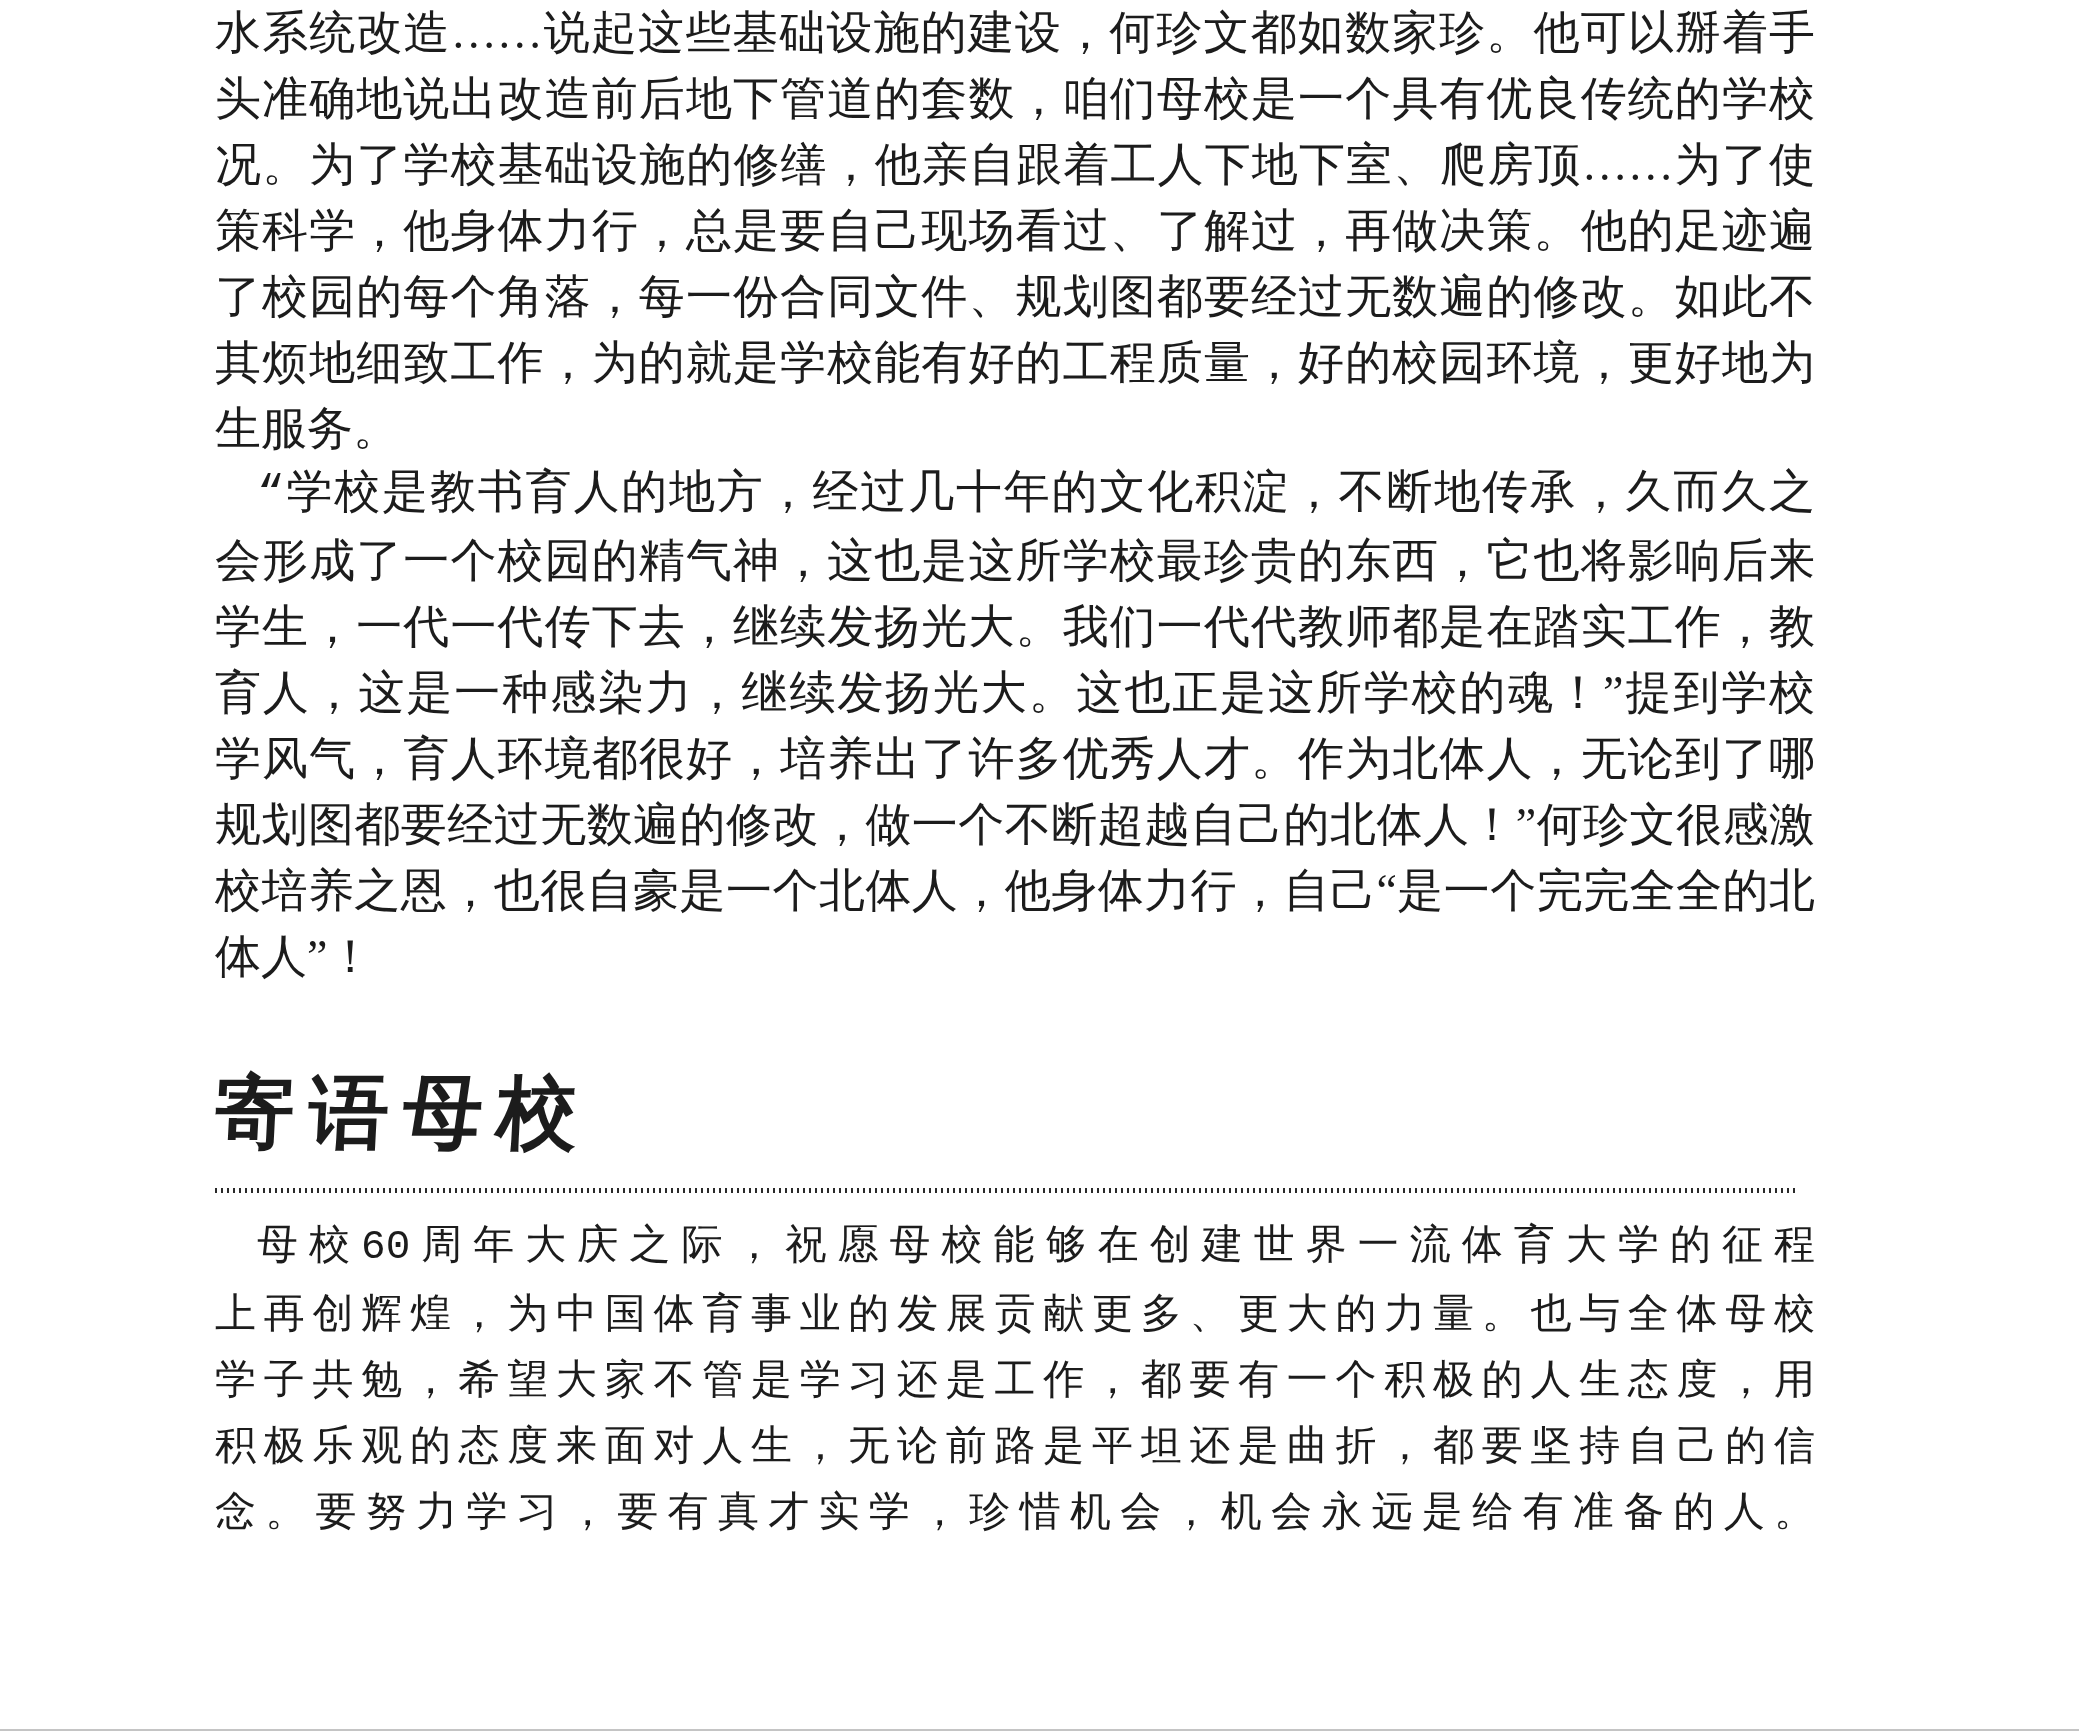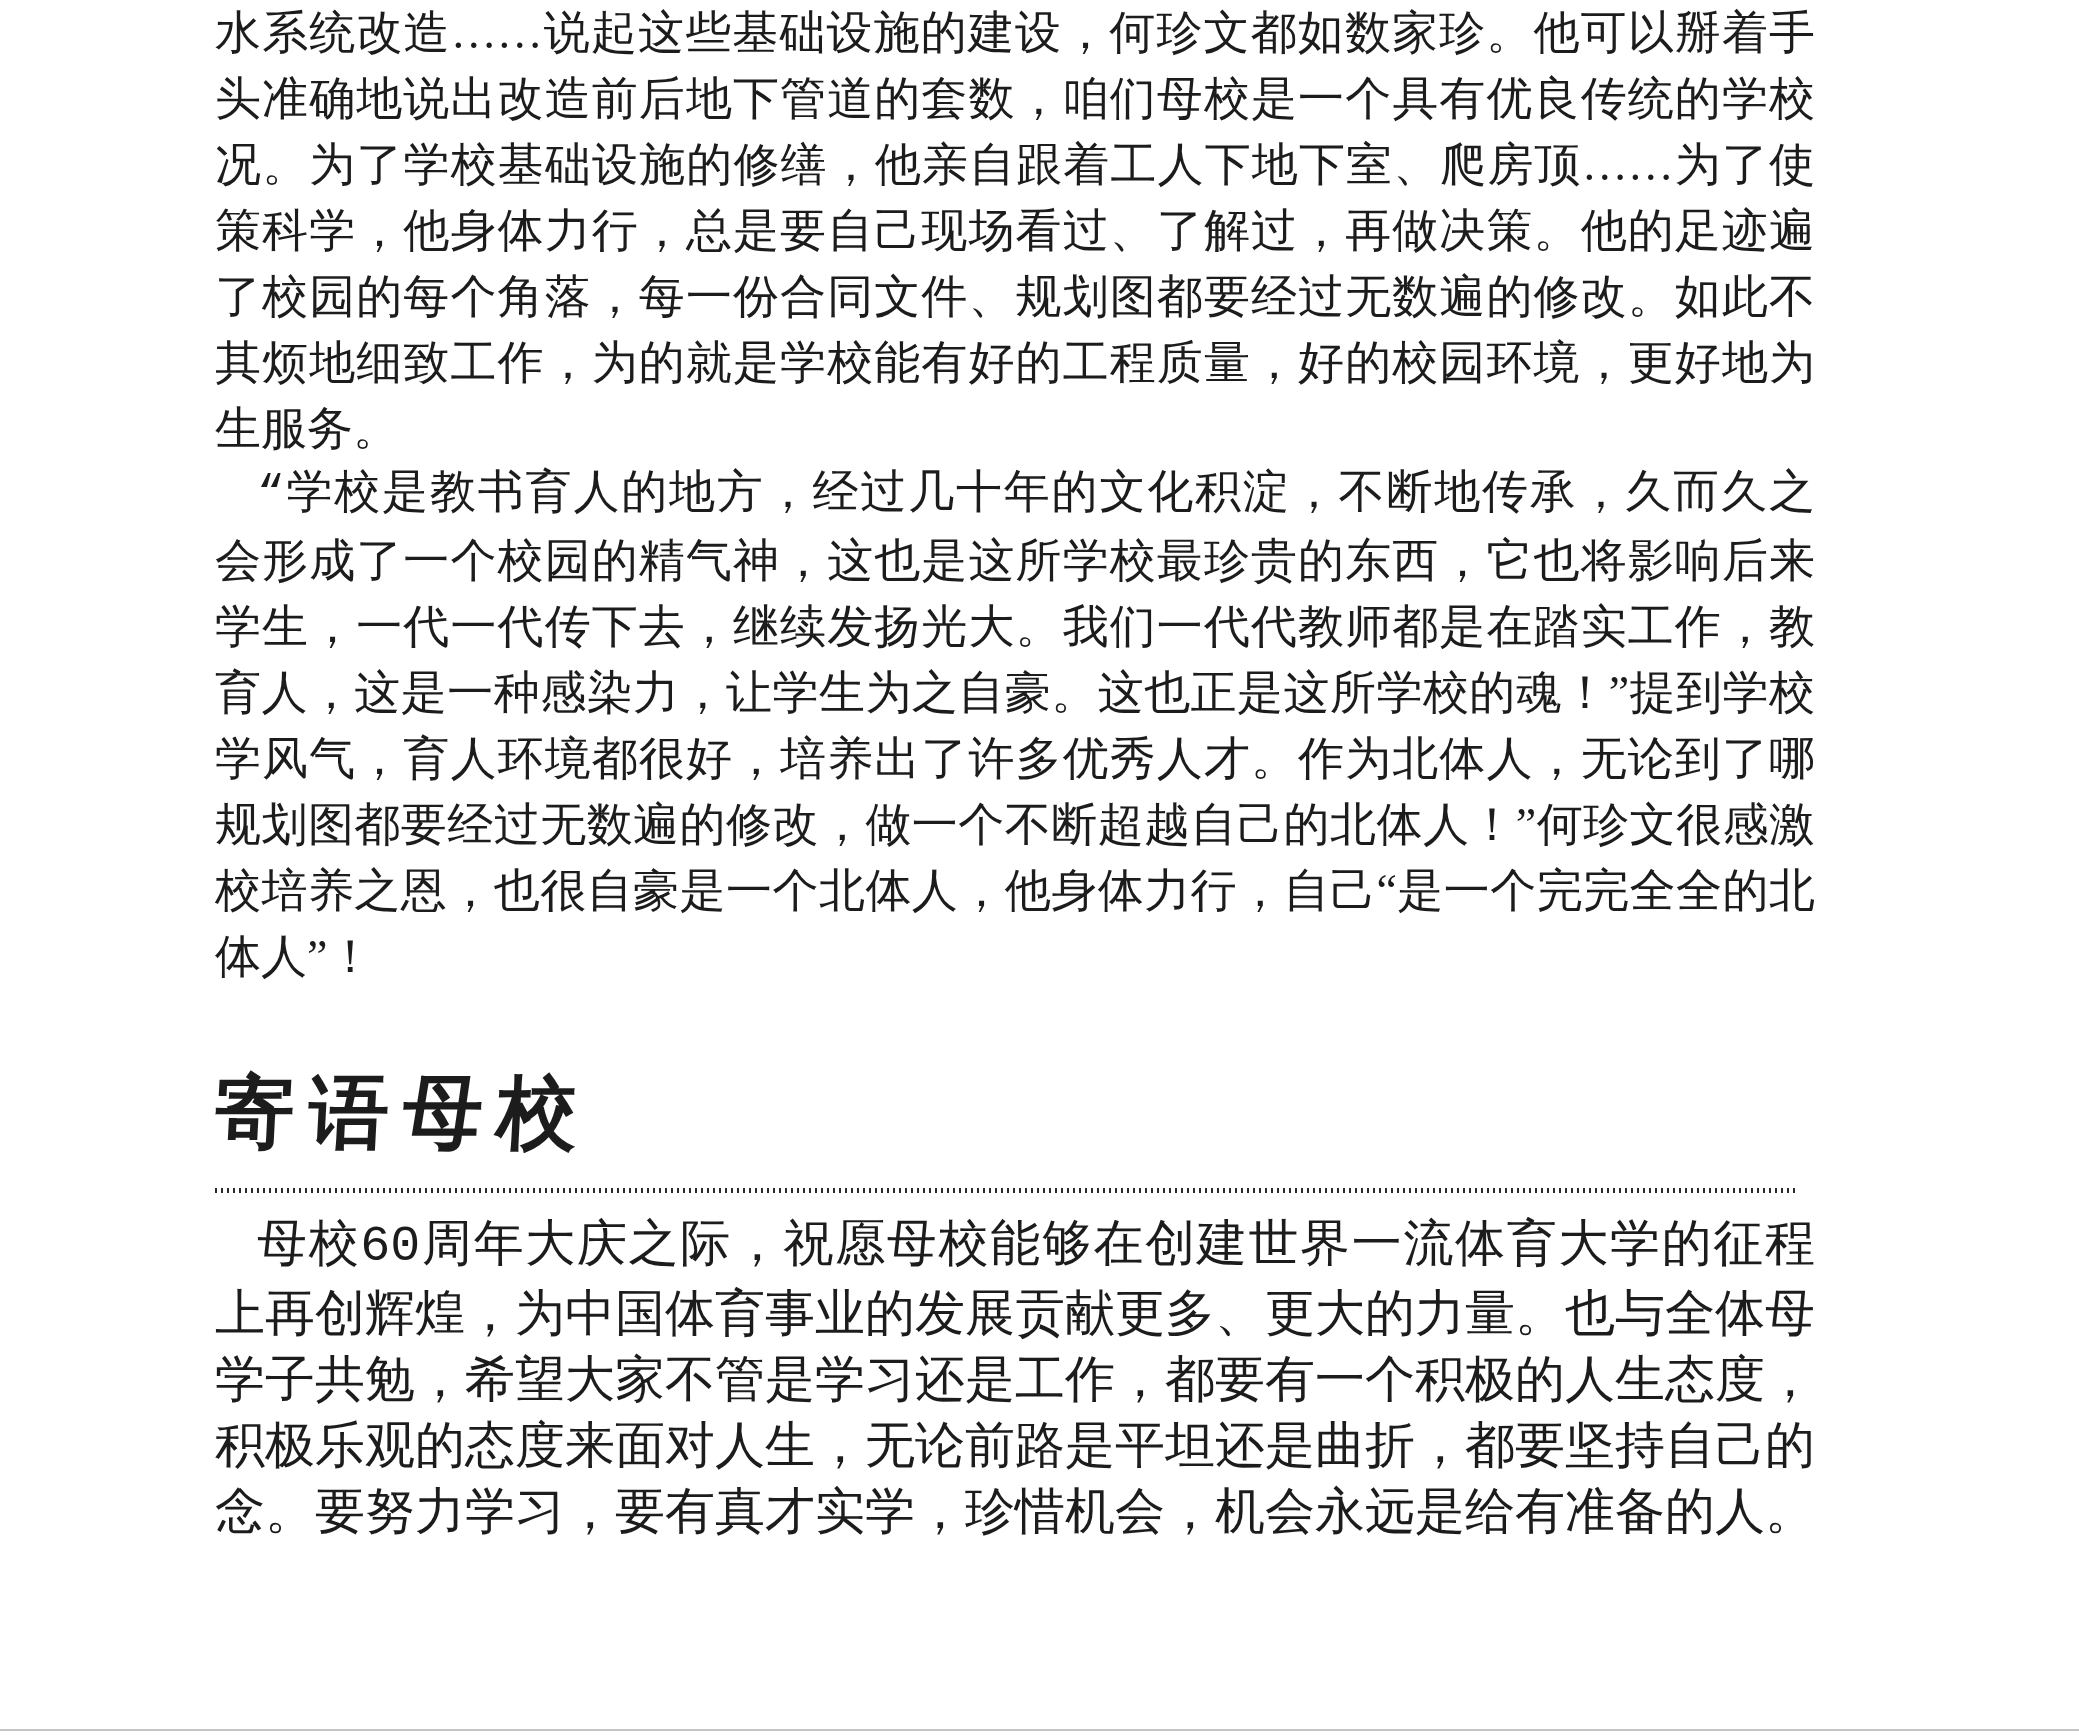--- a/index.html
+++ b/index.html
@@ -10,21 +10,21 @@
     color: #1c1c1c;
     position: relative;
     overflow: hidden;
   }
   .text-column {
     position: absolute;
     left: 215px; top: 0;
     width: 1600px;
   }
   .para { font-size: 46px; line-height: 66px; }
-  .para.kai { font-size: 50px; font-family: "DejaVu Serif", serif; }
+  .para.kai { font-size: 41px; font-family: "DejaVu Serif", serif; }
   .tline {
     height: 66px;
     overflow: hidden;
     text-align: justify;
     text-align-last: justify;
     text-justify: inter-character;
   }
   .tline.last { text-align-last: left; }
   .tline.indent { padding-left: 42px; font-family: Liberation Mono, monospace; }
   .section-heading {
@@ -62,21 +62,21 @@
       <div class="tline">策科学，他身体力行，总是要自己现场看过、了解过，再做决策。他的足迹遍布</div>
       <div class="tline">了校园的每个角落，每一份合同文件、规划图都要经过无数遍的修改。如此不厌</div>
       <div class="tline">其烦地细致工作，为的就是学校能有好的工程质量，好的校园环境，更好地为师</div>
       <div class="tline last">生服务。</div>
     </div>
 
   <div class="para">
       <div class="tline indent">“学校是教书育人的地方，经过几十年的文化积淀，不断地传承，久而久之</div>
       <div class="tline">会形成了一个校园的精气神，这也是这所学校最珍贵的东西，它也将影响后来的</div>
       <div class="tline">学生，一代一代传下去，继续发扬光大。我们一代代教师都是在踏实工作，教书</div>
-      <div class="tline">育人，这是一种感染力，让学生为之自豪。这也正是这所学校的魂！”提到学校</div>
+      <div class="tline">育人，这是一种感染力，继续发扬光大。这也正是这所学校的魂！”提到学校</div>
       <div class="tline">学风气，育人环境都很好，培养出了许多优秀人才。作为北体人，无论到了哪</div>
       <div class="tline">规划图都要经过无数遍的修改，做一个不断超越自己的北体人！”何珍文很感激学</div>
       <div class="tline">校培养之恩，也很自豪是一个北体人，他身体力行，自己“是一个完完全全的北</div>
       <div class="tline last">体人”！</div>
     </div>
 
   <div class="section-heading">寄语母校</div>
 
   <div class="dotted-divider"></div>
 

